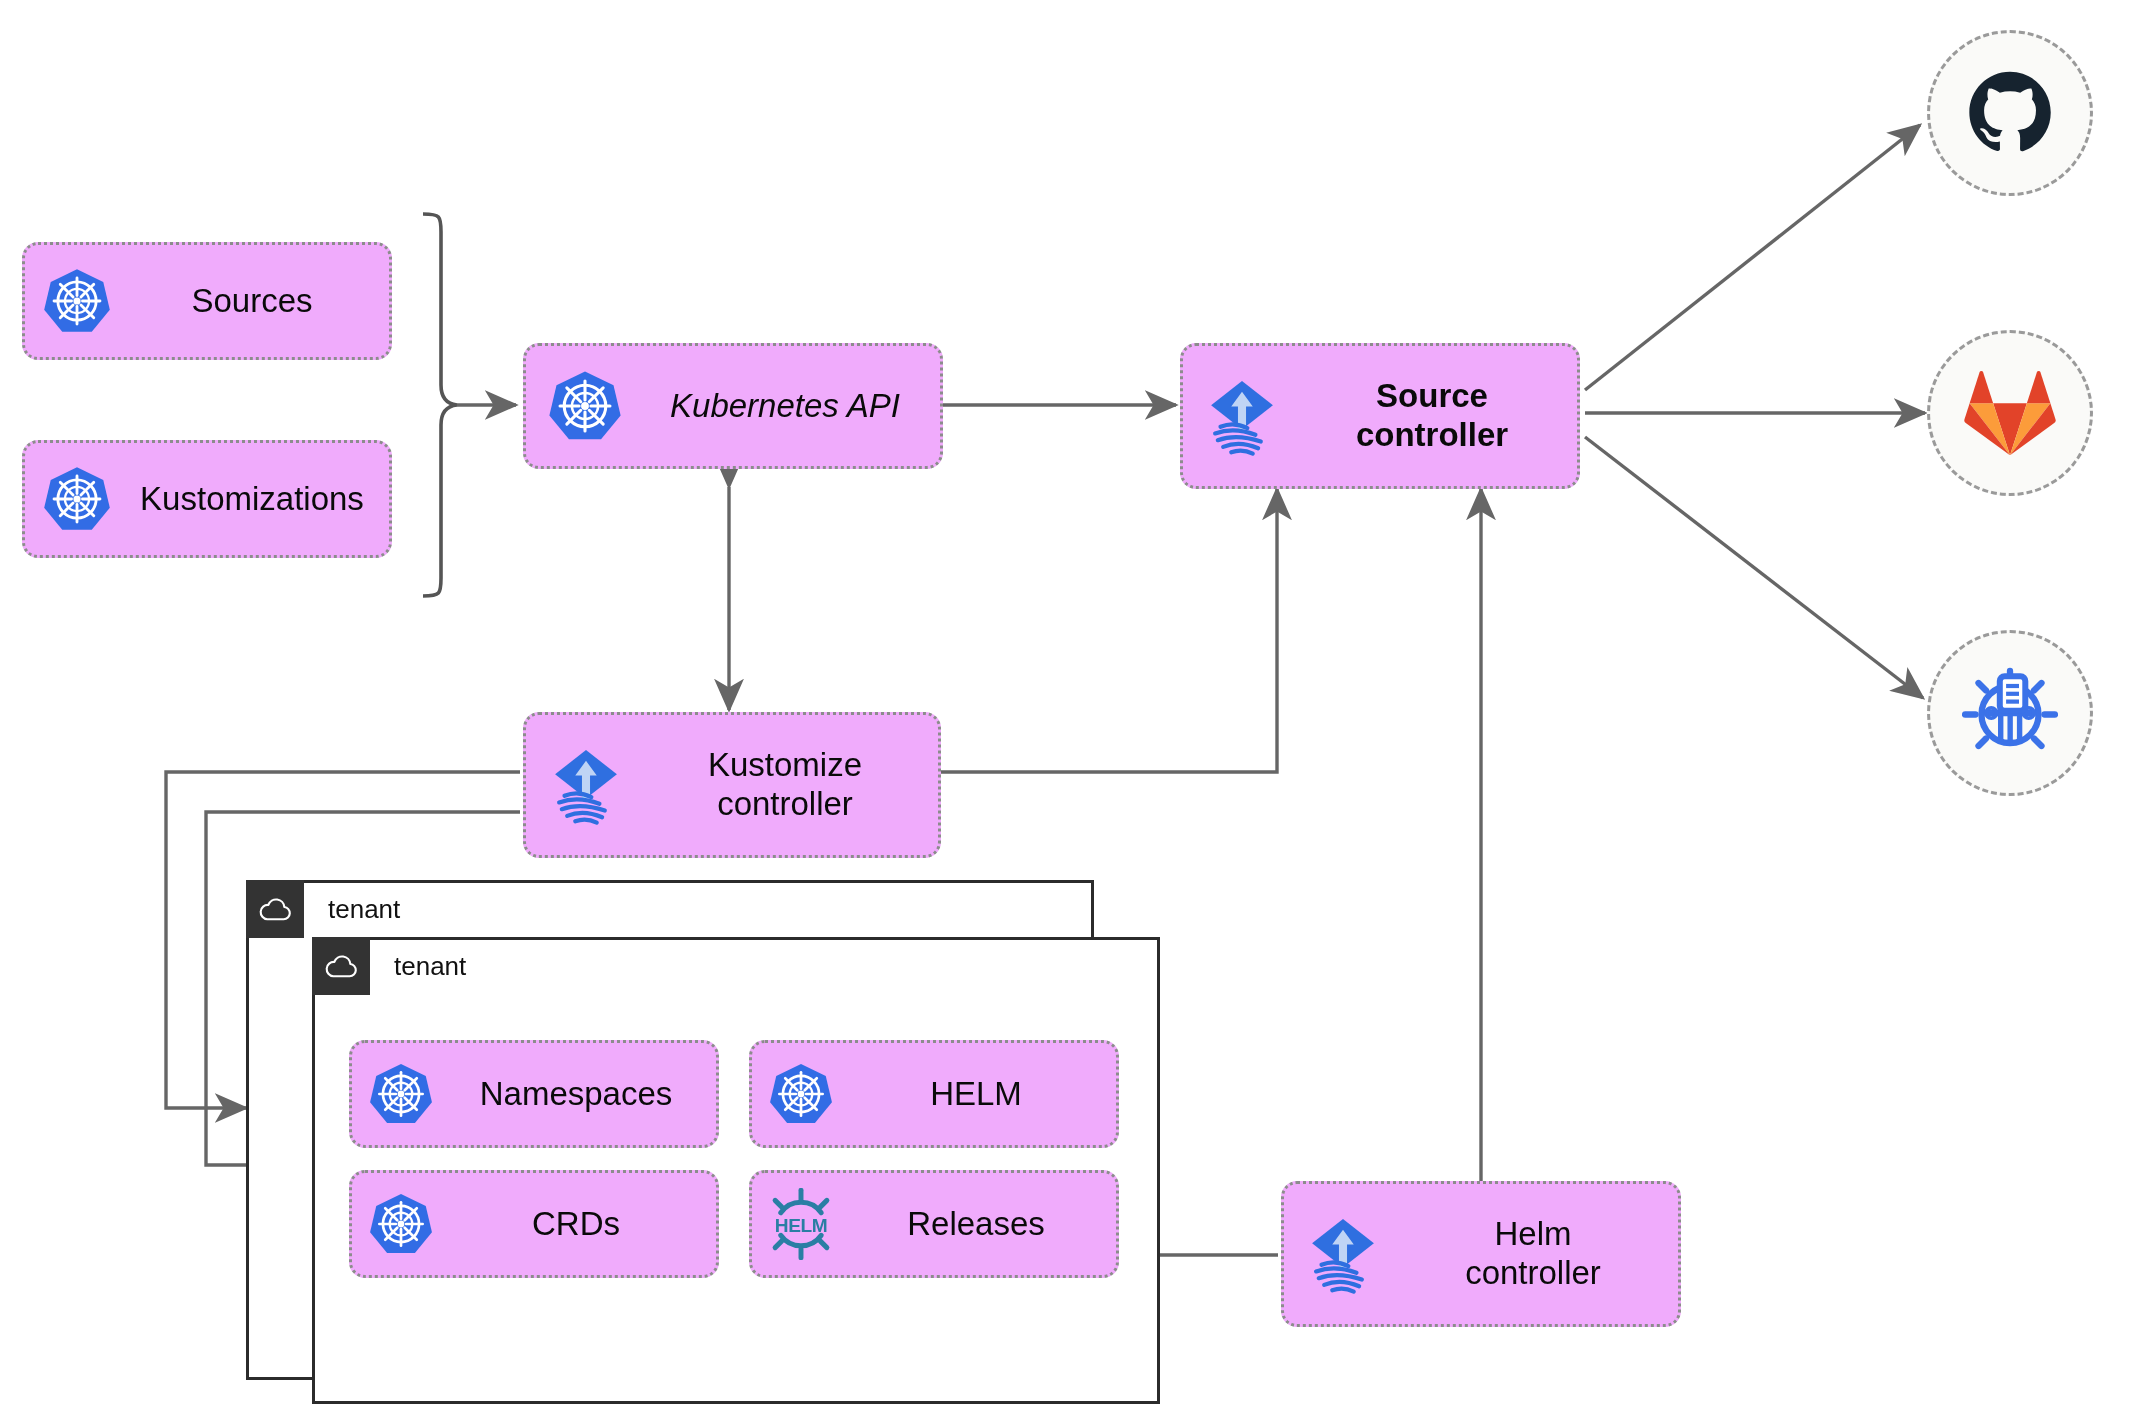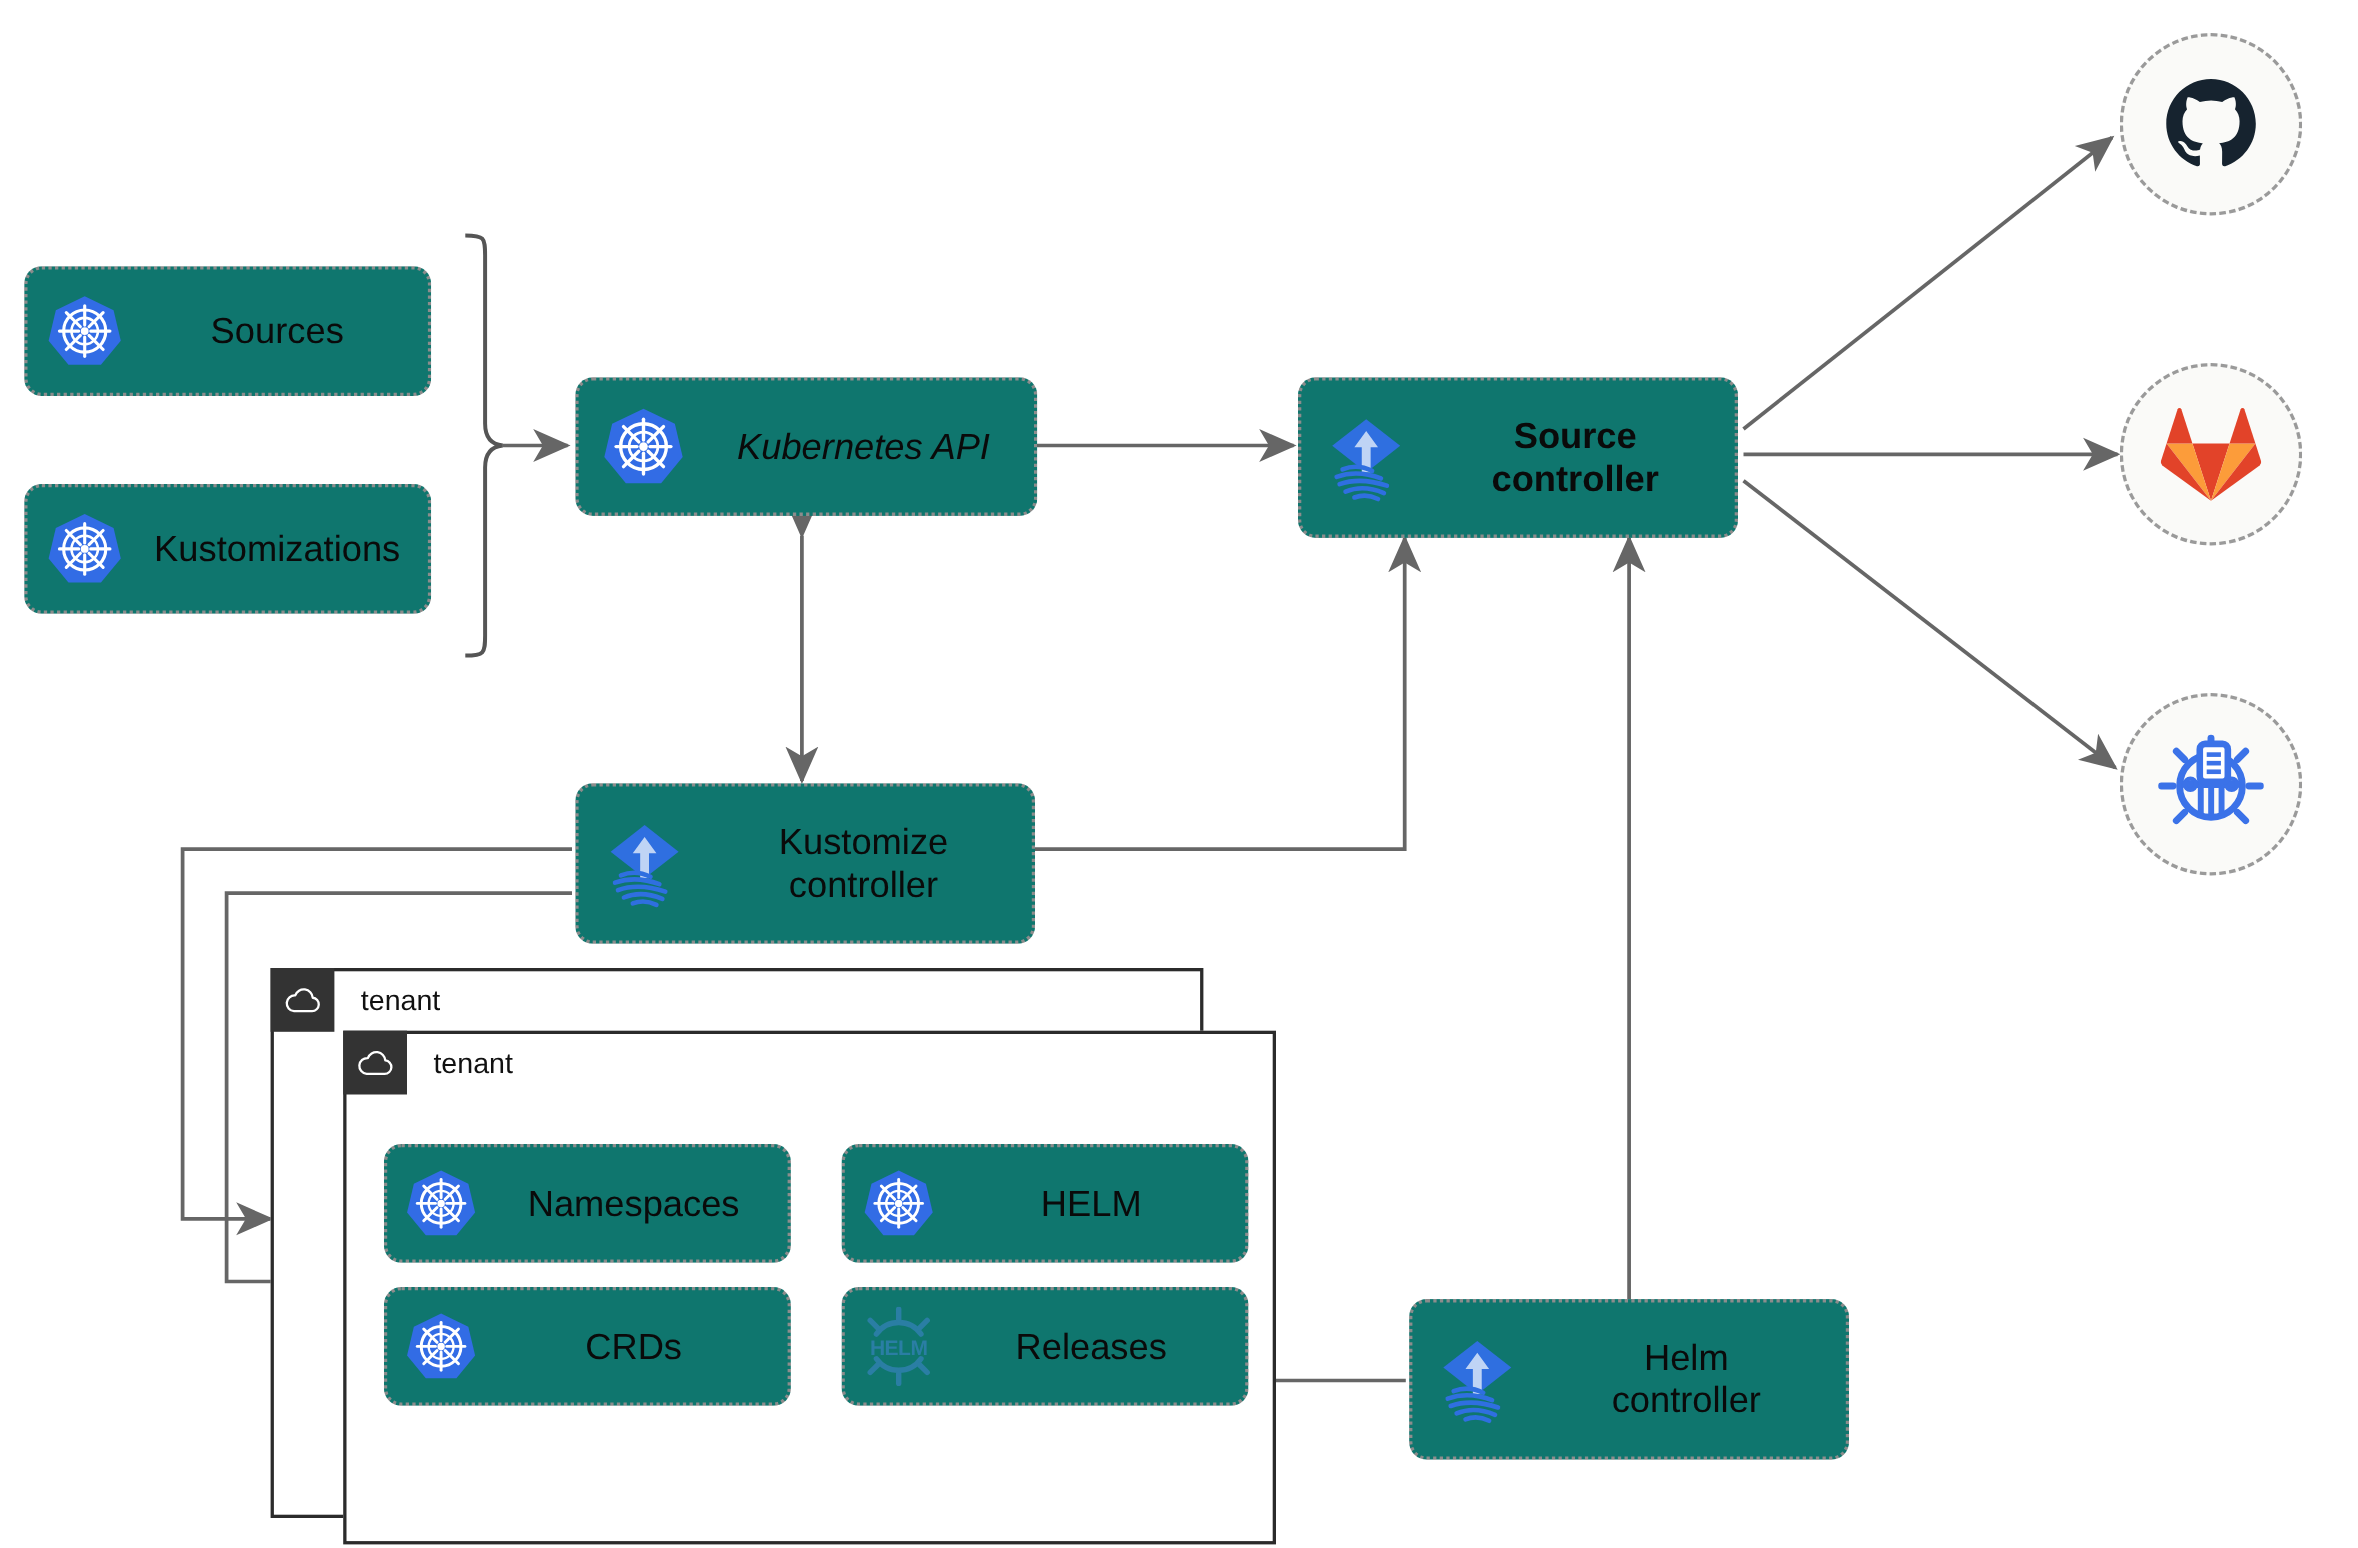--- a/index.html
+++ b/index.html
@@ -18,21 +18,21 @@
   svg.layer{
     position:absolute;
     left:0; top:0;
     width:2144px;
     height:1407px;
     pointer-events:none;
   }
   
   .node{
     position:absolute;
-    background:#0f766e;
+    background:#f0abfc;
     border:3px dotted #8c8c8c;
     border-radius:16px;
     box-sizing:border-box;
     display:flex;
     align-items:center;
     justify-content:space-between;
     z-index:5;
   }
   .node .ic{
     flex:0 0 auto;
@@ -89,21 +89,21 @@
     padding-left:24px;
     line-height:58px;
   }
   .tenant.front{z-index:8;background:#fff;}
   .tenant.front .tab{z-index:9;}
   .grid{
     position:absolute;
     display:grid;
     grid-template-columns:repeat(2, 370px);
     grid-template-rows:repeat(2, 108px);
-    gap:22px 46px;
+    gap:22px 30px;
   }
   .grid .node{position:relative;width:100%;height:100%;left:auto;top:auto;}
 </style>
 </head>
 <body>
 
 <div id="stage">
 
   <svg class="layer" viewBox="0 0 2144 1407">
     <defs>

